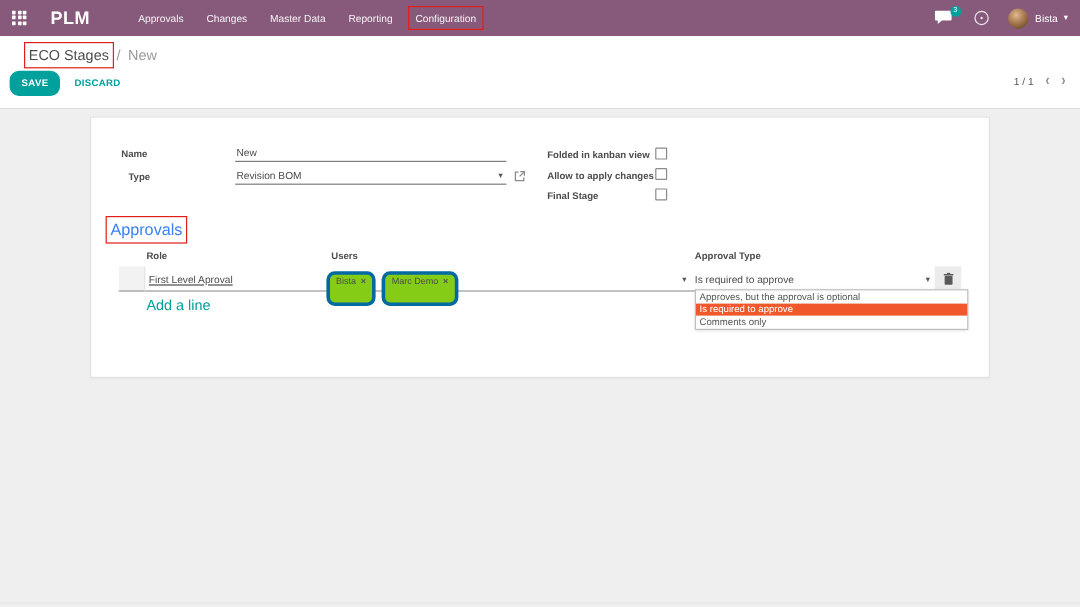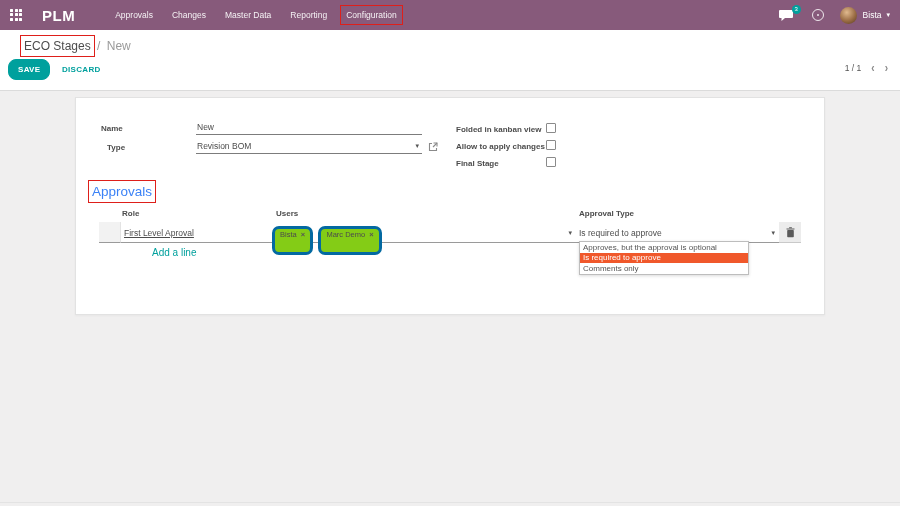--- a/index.html
+++ b/index.html
@@ -54,23 +54,23 @@
   .tbl-header { position:absolute; top:111px; font-size:8px; font-weight:bold; color:#4C4C4C; }
   .row-handle { position:absolute; left:23px; top:124px; width:22px; height:21px; background:#F2F2F2; border-right:1px solid #E3E3E3; border-bottom:1px solid #9a9a9a; }
   .cell { position:absolute; top:124px; height:21px; border-bottom:1px solid #9a9a9a; font-size:8.5px; color:#4C4C4C; }
   .cell-role { left:45px; width:148px; padding:6px 0 0 3px; cursor:text;text-decoration:underline; }
   .cell-users { left:193px; width:307px; padding:4px 0 0 3px; cursor:text; }
   .cell-approval { left:500px; width:203px; padding:6px 0 0 3px; cursor:pointer; }
   .cell-caret { position:absolute; right:4px; top:7px; font-size:7px; color:#555; }
   .tag { display:inline-block; border:3px solid #0369a1; border-radius:7px; background:#84cc16; font-size:7.5px; color:#4C4C4C; padding:1px 5px 13px 5px; margin-right:3px; }
   .tag-x { margin-left:4px; font-weight:bold; color:#555; cursor:pointer; }
   .trash-cell { position:absolute; left:703px; top:124px; width:22px; height:21px; background:#ECECEC; border-bottom:1px solid #c9c9c9; display:flex; align-items:center; justify-content:center; cursor:pointer; }
-  .add-line { position:absolute; left:46px; top:149px; font-size:10px; color:#00A09D; cursor:pointer;margin-left:30px; }
+  .add-line { position:absolute; left:46px; top:149px; font-size:12px; color:#00A09D; cursor:pointer; }
 
-  .dropdown { position:absolute; left:503px; top:143px; width:170px; background:#fff; border:1px solid #BDBDBD; box-shadow:0 1px 3px rgba(0,0,0,.15); z-index:10; }
+  .dropdown { position:absolute; left:503px; top:143px; width:228px; background:#fff; border:1px solid #BDBDBD; box-shadow:0 1px 3px rgba(0,0,0,.15); z-index:10; }
   .dd-option { font-size:8px; color:#555; padding:1.5px 3px; height:10.5px; line-height:8px; white-space:nowrap; overflow:hidden; cursor:pointer; }
   .dd-option.selected { background:#F0582B; color:#fff; }
 </style>
 </head>
 <body>
 
 <div class="screen">
 
   <header class="topbar">
     <div class="apps-icon">

